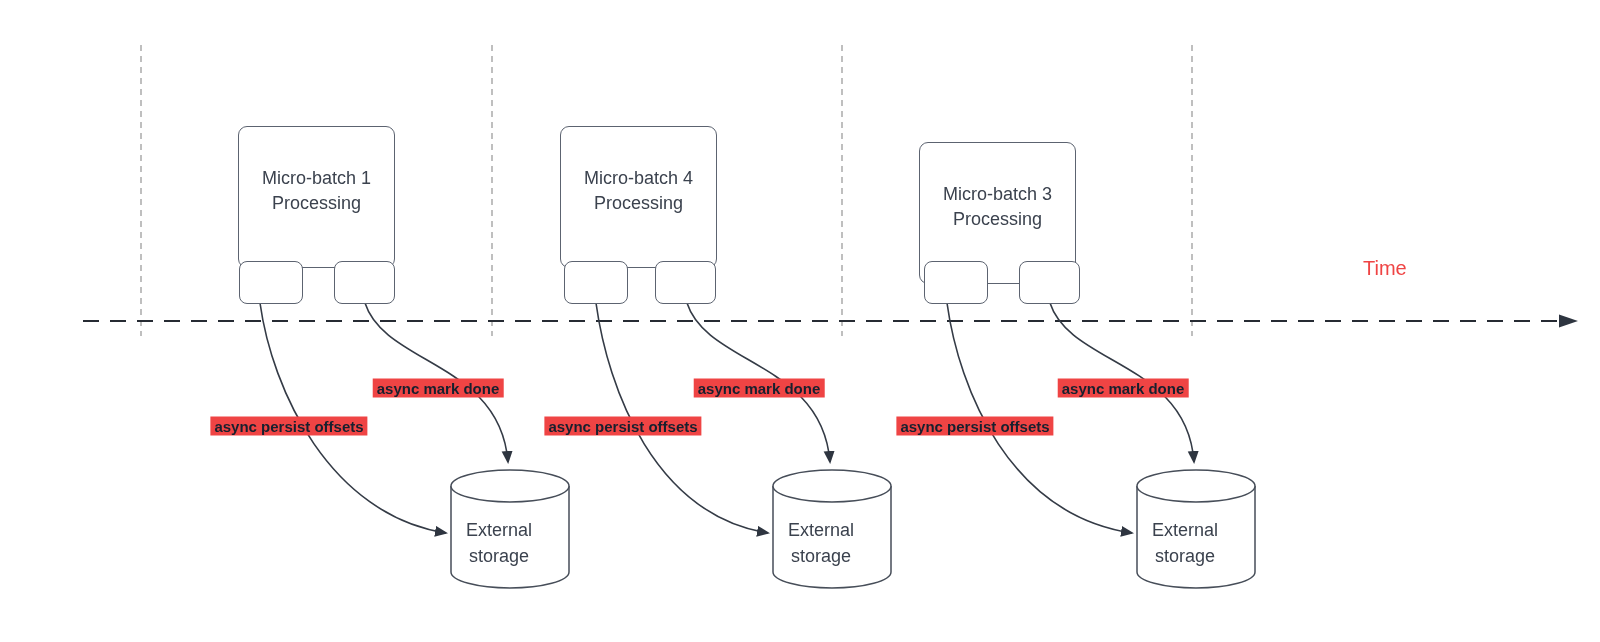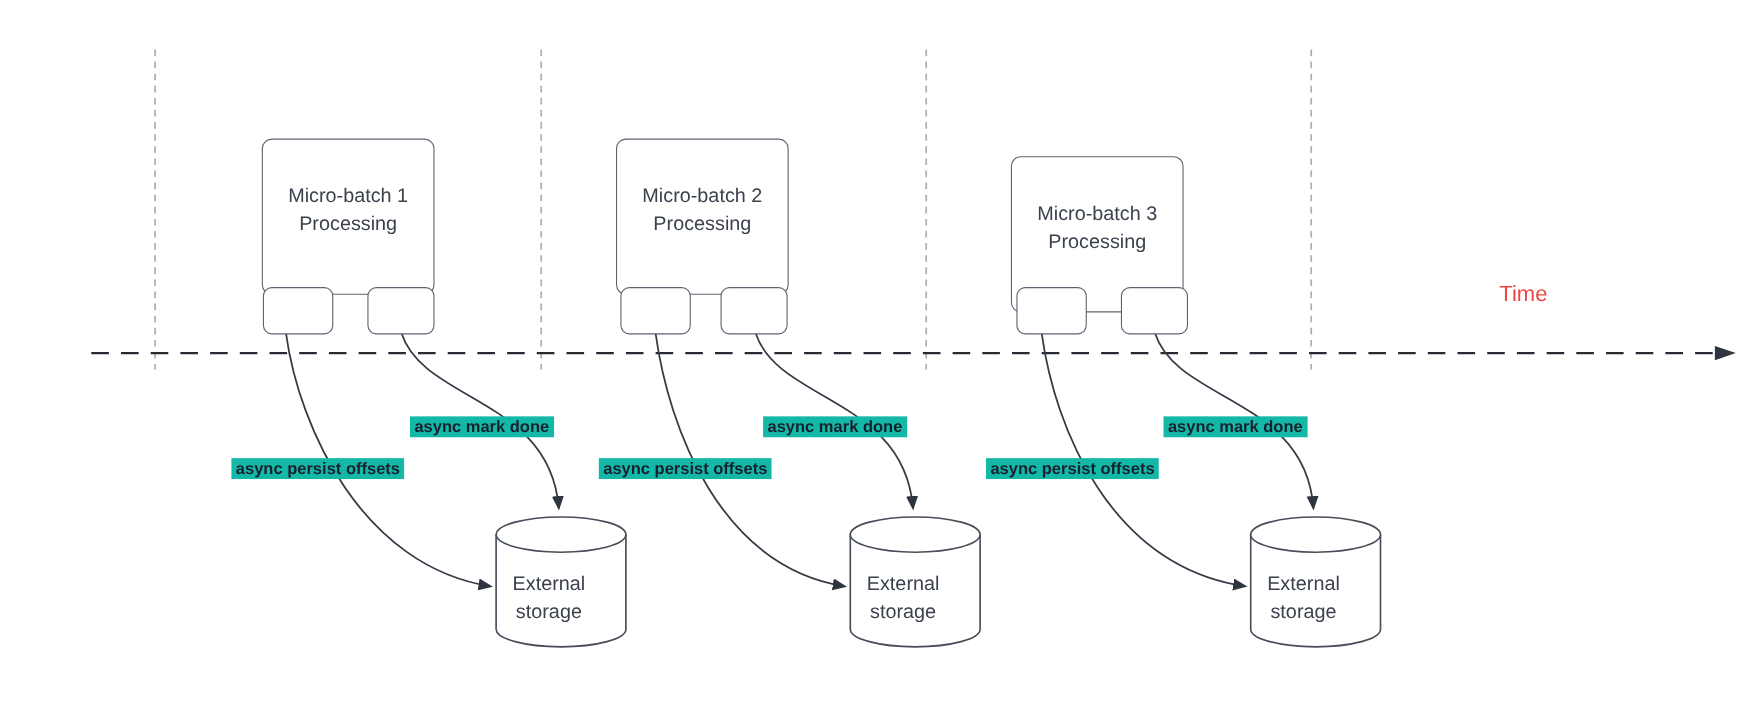--- a/index.html
+++ b/index.html
@@ -39,21 +39,21 @@
     border-radius: 8px;
     background: #ffffff;
     box-sizing: border-box;
   }
   .curve-label {
     position: absolute;
     transform: translate(-50%, -50%);
     font-weight: bold;
     font-size: 15px;
     color: #17202e;
-    background: #14b8a6;
+    background: #ef4444;
     padding: 1px 4px;
     white-space: nowrap;
   }
   .storage-label {
     position: absolute;
     width: 96px;
     text-align: center;
     font-size: 18px;
     line-height: 26px;
     color: #3b424e;
@@ -111,21 +111,21 @@
   <div class="batch-box" style="left:238px; top:126px;">
     <div class="batch-title">Micro-batch 1 Processing</div>
   </div>
   <div class="mini-box" style="left:239px; top:261px;"></div>
   <div class="mini-box" style="left:334px; top:261px; width:61px;"></div>
   <div class="curve-label" style="left:289px; top:426px;">async persist offsets</div>
   <div class="curve-label" style="left:438px; top:388px;">async mark done</div>
   <div class="storage-label" style="left:451px; top:517px;">External storage</div>
 
   <div class="batch-box" style="left:560px; top:126px;">
-    <div class="batch-title">Micro-batch 2 Processing</div>
+    <div class="batch-title">Micro-batch 4 Processing</div>
   </div>
   <div class="mini-box" style="left:564px; top:261px;"></div>
   <div class="mini-box" style="left:655px; top:261px; width:61px;"></div>
   <div class="curve-label" style="left:623px; top:426px;">async persist offsets</div>
   <div class="curve-label" style="left:759px; top:388px;">async mark done</div>
   <div class="storage-label" style="left:773px; top:517px;">External storage</div>
 
   <div class="batch-box" style="left:919px; top:126px;margin-top:16px;">
     <div class="batch-title">Micro-batch 3 Processing</div>
   </div>

